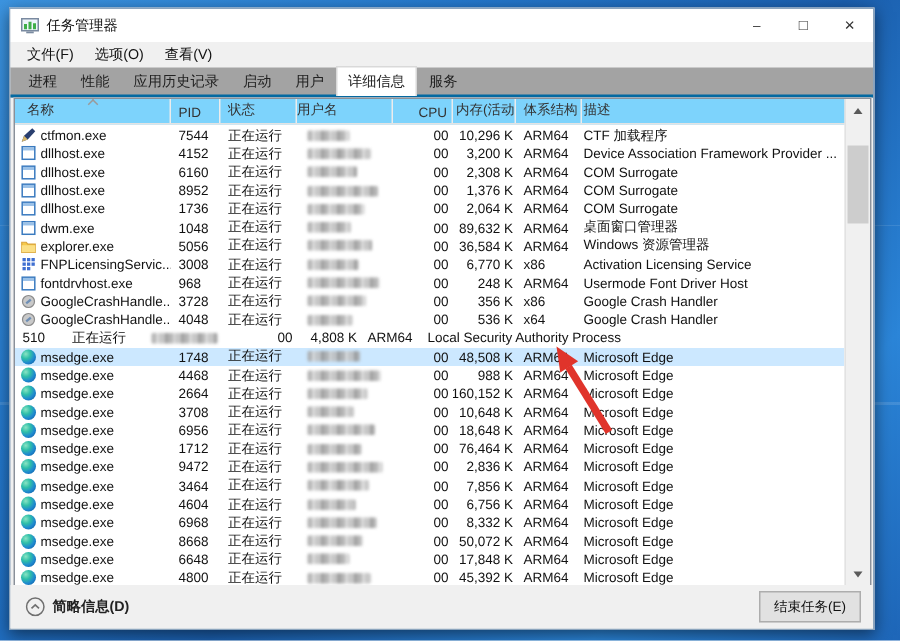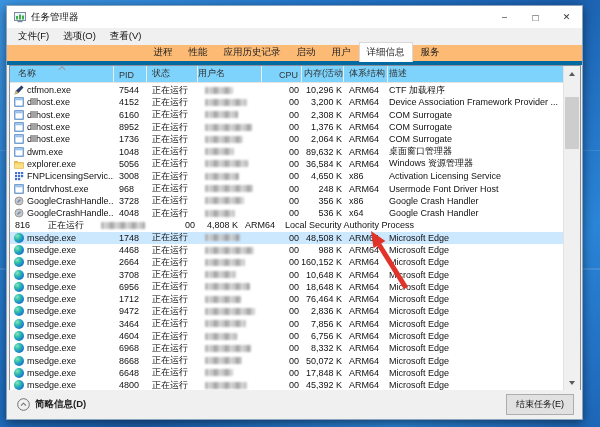--- a/index.html
+++ b/index.html
@@ -23,21 +23,21 @@
   .title { font-size:9.5px; color:#111; flex:1; }
   .controls { display:flex; height:100%; }
   .ctrl { width:31px; height:100%; display:flex; align-items:center; justify-content:center;
           font-size:9px; color:#333; cursor:default; }
   .ctrl.max { font-size:10px; }
   
   .menubar { height:17px; display:flex; align-items:center; padding-left:4px; background:#f0f0f0; }
   .menu-item { font-size:9.5px; color:#111; padding:11px 7px; }
   
   .tabbar { height:20px; display:flex; align-items:flex-end; padding-left:4px;
-            background:#fdba74; border-bottom:4px solid #0369a1;justify-content:center; }
+            background:#a3a3a3; border-bottom:2px solid #0369a1; }
   .tab { font-size:9.5px; color:#222; padding:3px 7px 3px; border:1px solid transparent;
          border-bottom:none; margin-bottom:0; position:relative; top:1px; }
   .tab.active { background:#fff; border-color:#d9d9d9; z-index:2; }
   
   .table { position:absolute; left:2px; right:1px; top:59px; height:327px;
            background:#fff; border:1px solid #8a9099; overflow:hidden; }
   .thead { display:flex; height:17px; background:#7dd3fc; border-bottom:1px solid #e3e3e3;
            width:557px; }
   .hcell { font-size:9px; color:#333; display:flex; align-items:flex-end; padding-bottom:2px;
            border-right:1px solid #ececec; overflow:hidden; white-space:nowrap; position:relative; }
@@ -308,21 +308,21 @@
               </svg></span>
             <span>FNPLicensingServic...</span>
           </div>
           <div class="cell col-pid">3008</div>
           <div class="cell col-status">正在运行</div>
           <div class="cell col-user">
             <div class="user-blur" style="width: 34px;"></div>
           </div>
           <div class="cell col-cpu">00</div>
           <div class="cell col-mem">
-            <span class="mval">4,650 K</span>
+            <span class="mval">6,770 K</span>
           </div>
           <div class="cell col-arch">x86</div>
           <div class="cell col-desc">Activation Licensing Service</div>
         </div>
         <div class="row">
           <div class="cell col-name">
             <span class="picon"><svg viewBox="0 0 10 10" width="10" height="10">
                 <rect x="0.8" y="0.8" width="8.4" height="8.4" fill="#ffffff" stroke="#3a7abf" stroke-width="1"></rect>
                 <rect x="1.3" y="1.3" width="7.4" height="2" fill="#9ac1e8"></rect>
               </svg></span>
@@ -374,21 +374,21 @@
             <div class="user-blur" style="width: 30px;"></div>
           </div>
           <div class="cell col-cpu">00</div>
           <div class="cell col-mem">
             <span class="mval">536 K</span>
           </div>
           <div class="cell col-arch">x64</div>
           <div class="cell col-desc">Google Crash Handler</div>
         </div>
         <div class="row">
-          <div class="cell col-pid">816</div>
+          <div class="cell col-pid">510</div>
           <div class="cell col-status">正在运行</div>
           <div class="cell col-user">
             <div class="user-blur" style="width: 44px;"></div>
           </div>
           <div class="cell col-cpu">00</div>
           <div class="cell col-mem">
             <span class="mval">4,808 K</span>
           </div>
           <div class="cell col-arch">ARM64</div>
           <div class="cell col-desc">Local Security Authority Process</div>

